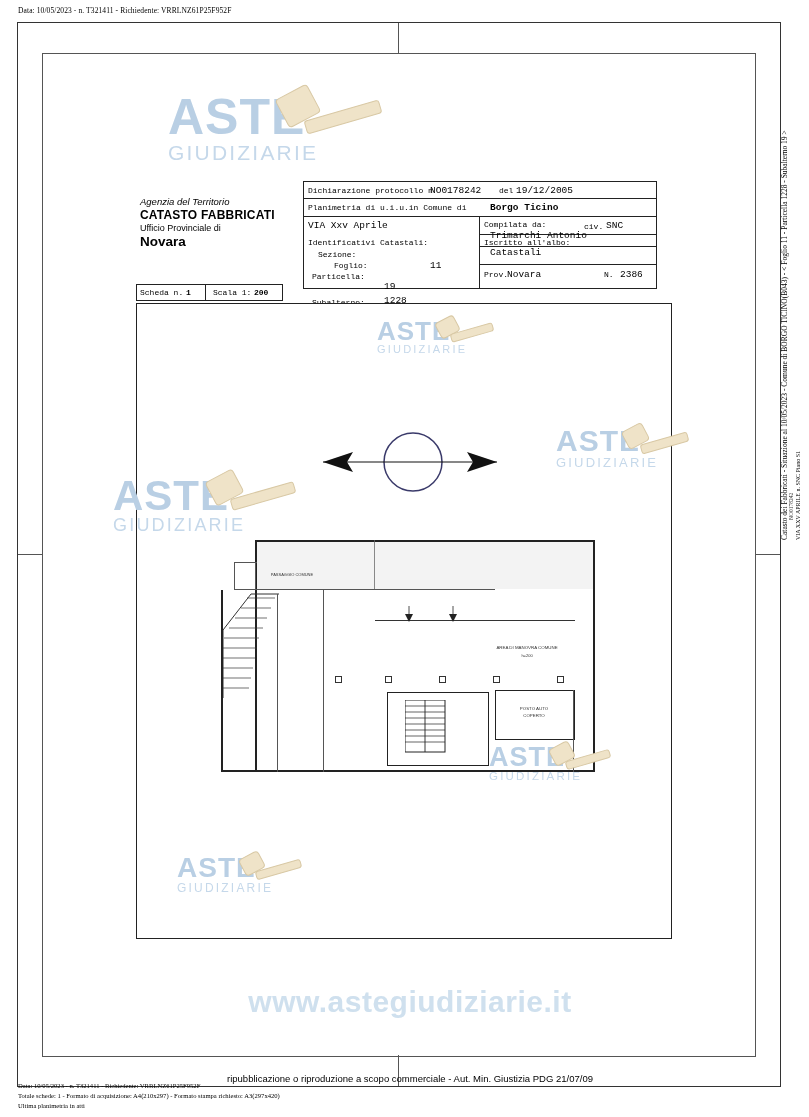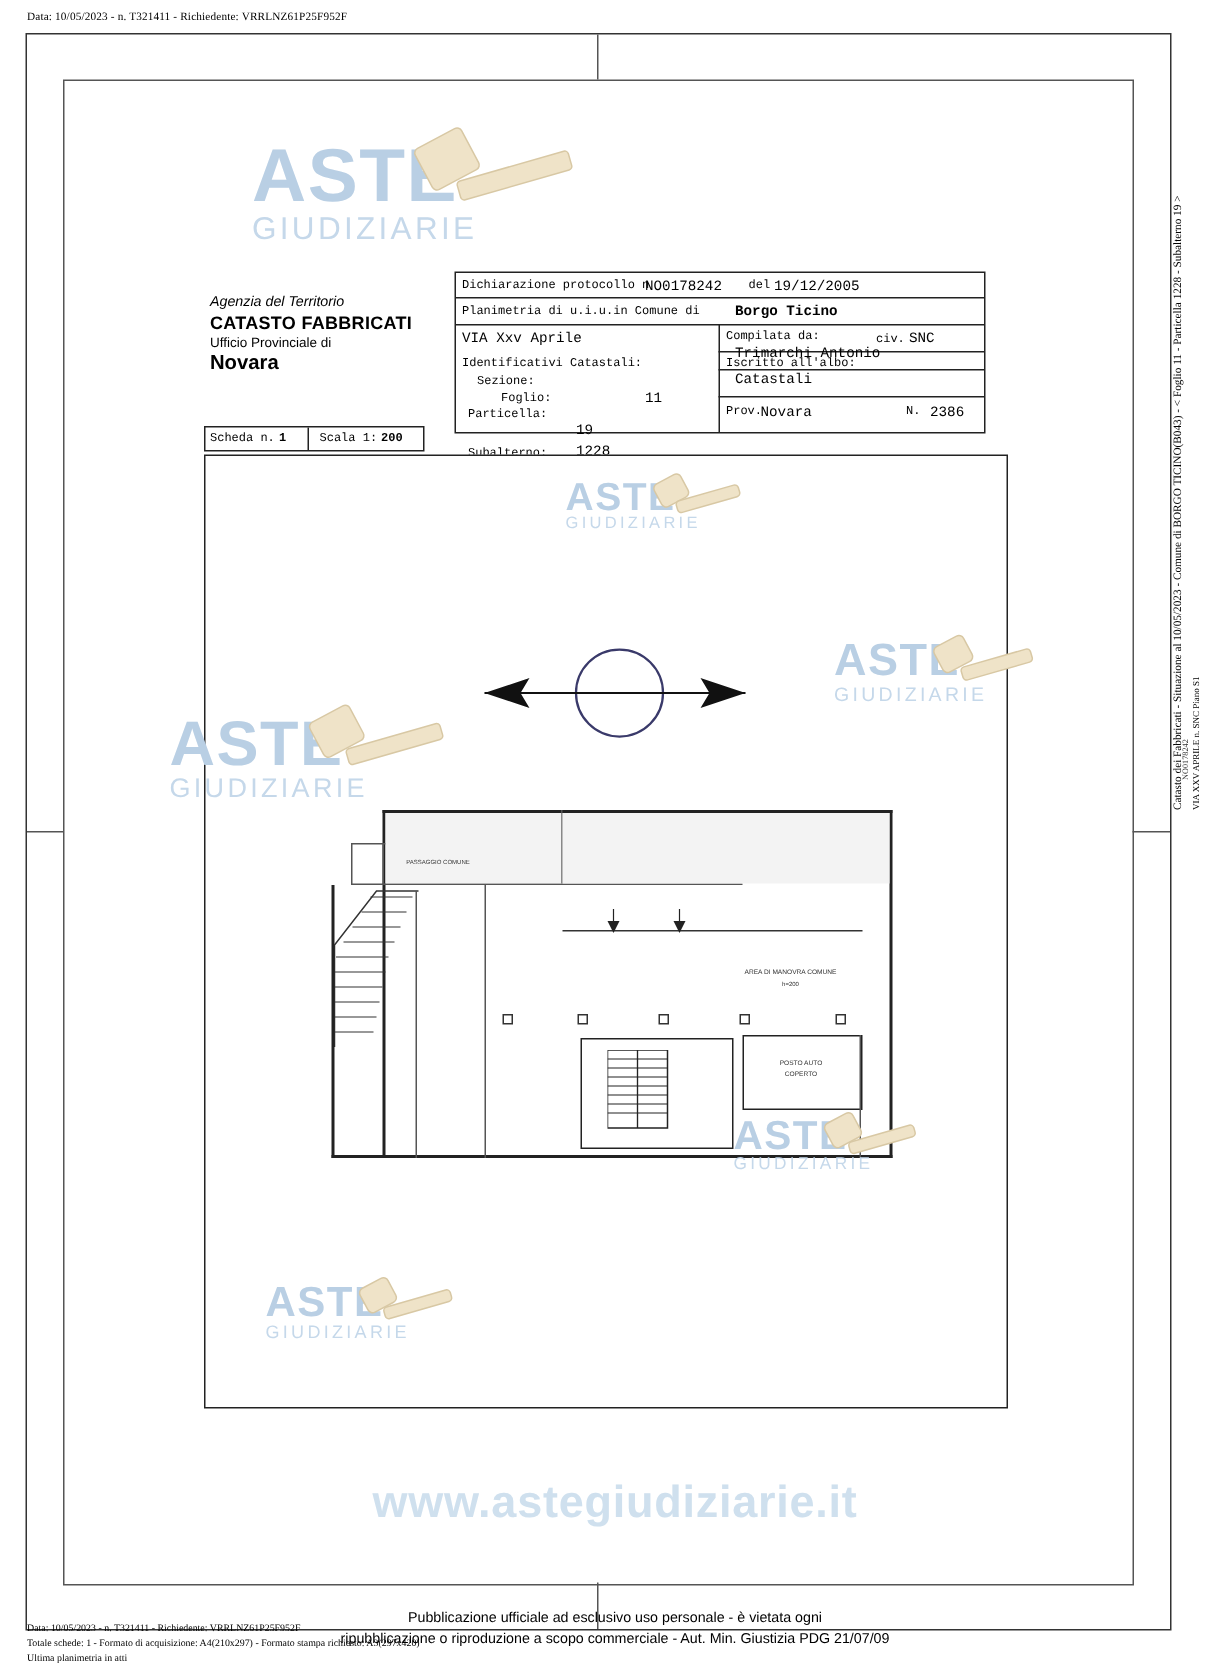--- a/index.html
+++ b/index.html
@@ -358,21 +358,20 @@
     </div>
   </div>
 
   <div class="wm-url">www.astegiudiziarie.it</div>
 
   <div class="vstrip">Catasto dei Fabbricati - Situazione al 10/05/2023 - Comune di BORGO TICINO(B043) - &lt; Foglio 11 - Particella 1228 - Subalterno 19 &gt;</div>
   <div class="vstrip2">VIA XXV APRILE n. SNC Piano S1</div>
   <div class="vcode">NO0178242</div>
 
   <div class="footer-center">
-    <div>Pubblicazione ufficiale ad esclusivo uso personale - è vietata ogni</div>
     <div>ripubblicazione o riproduzione a scopo commerciale - Aut. Min. Giustizia PDG 21/07/09</div>
   </div>
   <div class="footer-left">
     <div>Data: 10/05/2023 - n. T321411 - Richiedente: VRRLNZ61P25F952F</div>
     <div>Totale schede: 1 - Formato di acquisizione: A4(210x297) - Formato stampa richiesto: A3(297x420)</div>
     <div>Ultima planimetria in atti</div>
   </div>
 
 </div>
 

